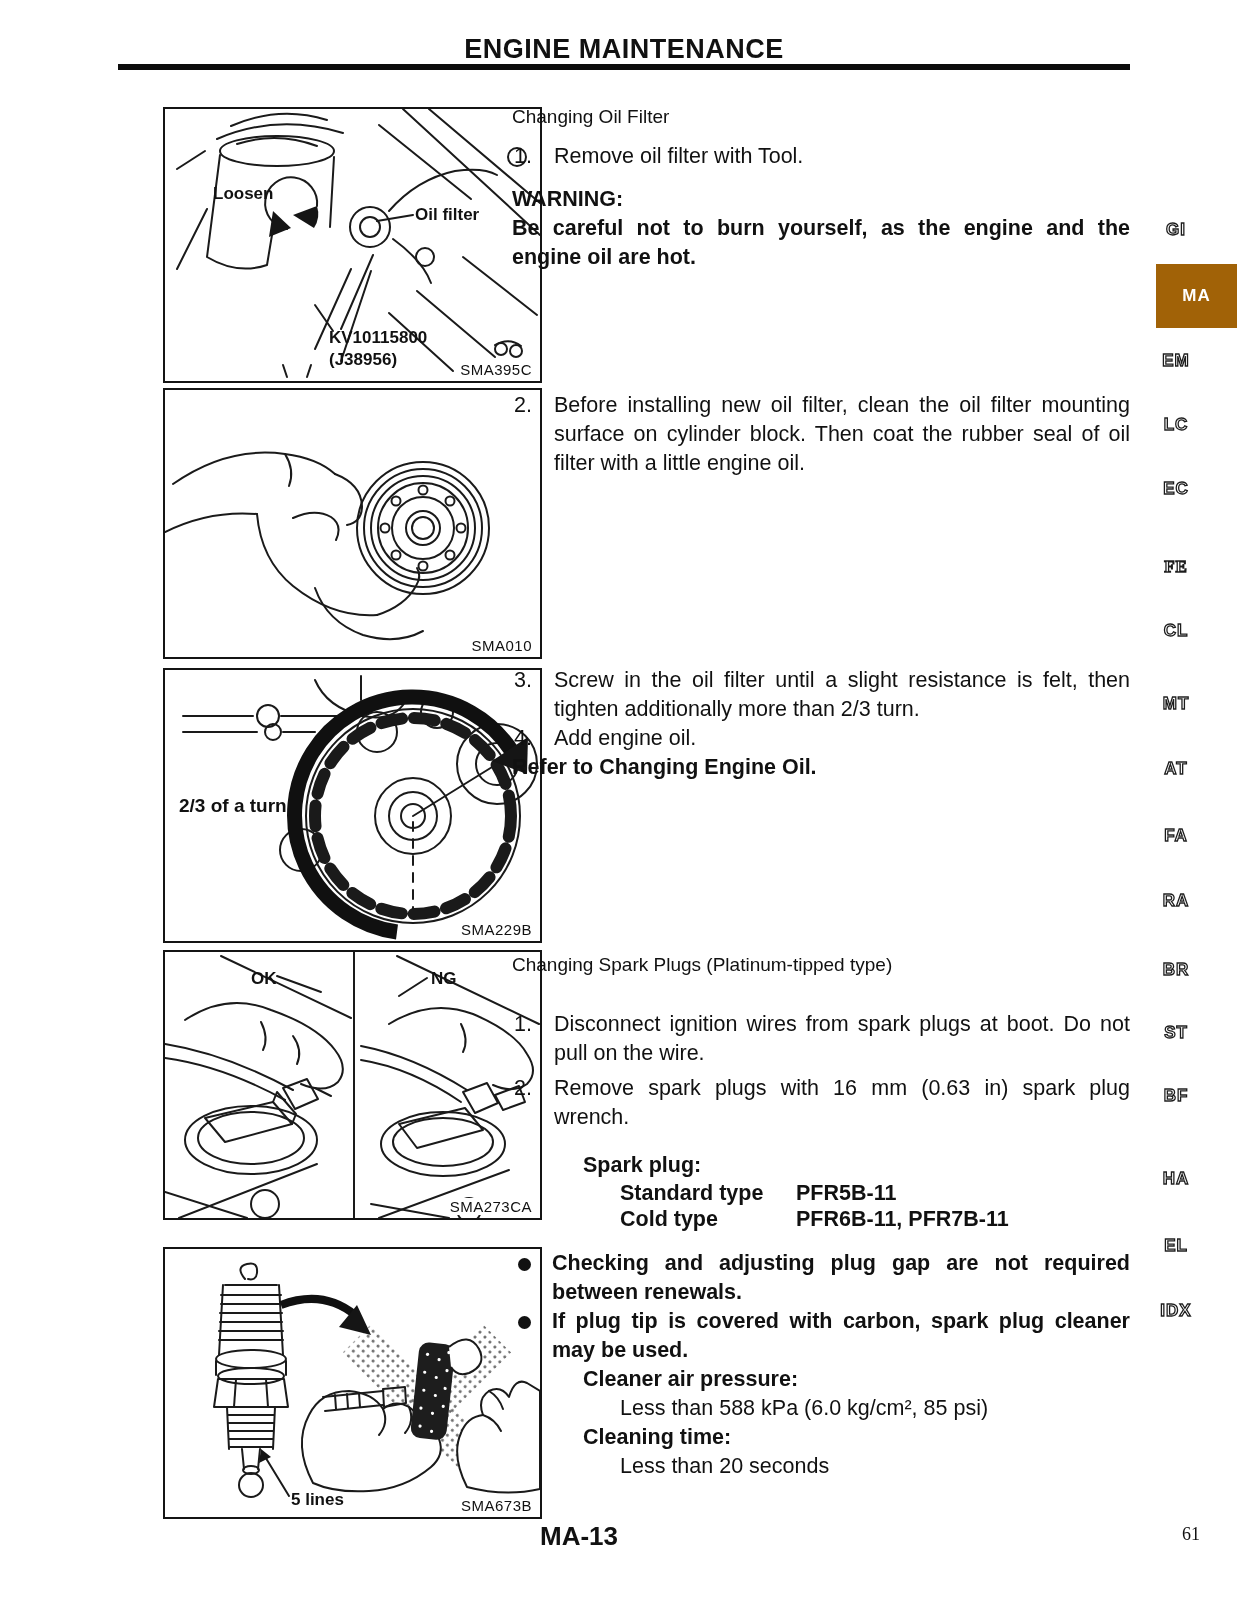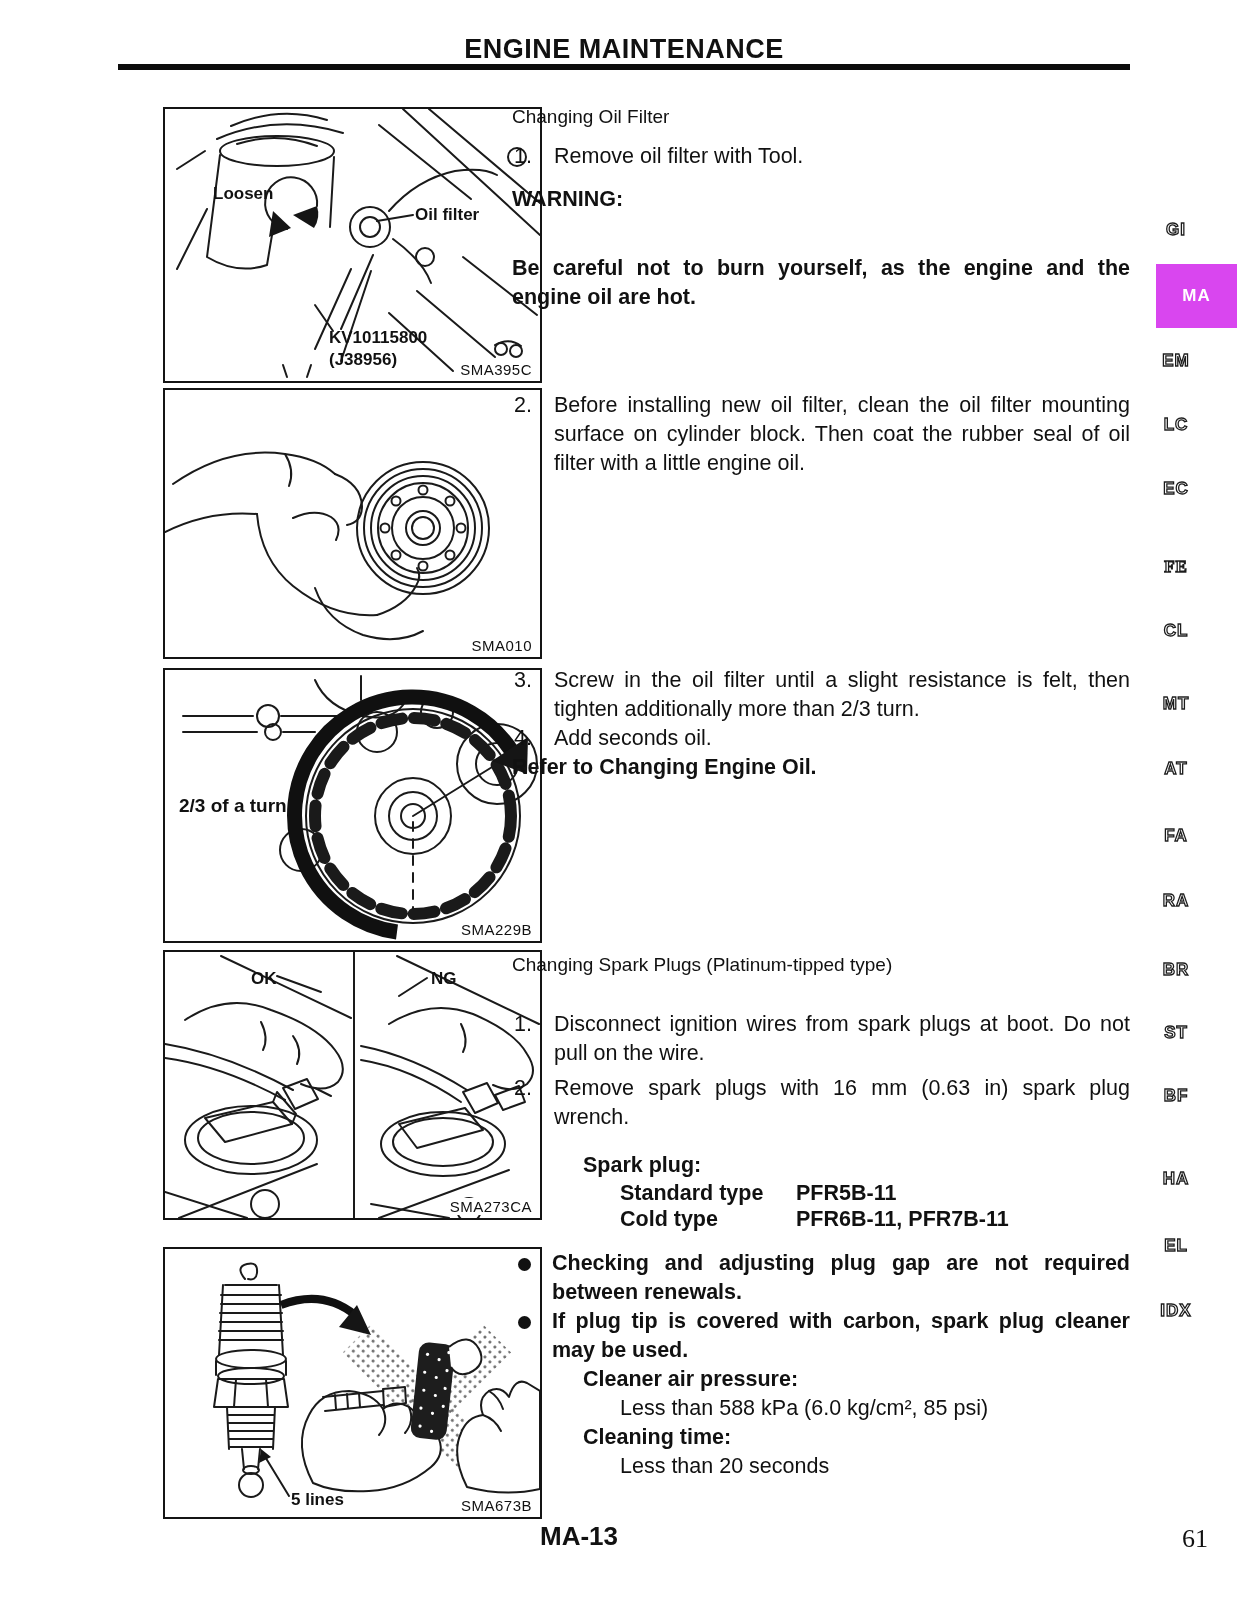--- a/index.html
+++ b/index.html
@@ -29,21 +29,21 @@
 
   
   .rblk{position:absolute;left:512px;width:618px;font-size:21.5px;line-height:29px;}
   #sec-oil{top:100px;} #blk-step2{top:391px;} #blk-step34{top:666px;}
   #sec-spark{top:948px;} #blk-bullets{top:1249px;}
   .h1{font-size:19px;line-height:34px;font-weight:normal;margin:0 0 8px 0;}
   #sec-spark .h1{margin-bottom:28px;}
   .step{position:relative;padding-left:42px;text-align:justify;margin:0;}
   .step .num{position:absolute;left:2px;top:0;} .mb14{margin-bottom:14px;} .mb6{margin-bottom:6px;}
   .bold{font-weight:bold;}
-  .just{text-align:justify;margin-top:40px;}
+  .just{text-align:justify;}
   .spec-title{font-weight:bold;padding-left:71px;margin-top:19px;}
   .spec-row{display:flex;font-weight:bold;line-height:26px;padding-left:108px;}
   .spec-row .sname{flex:none;width:176px;}
   .bullet{position:relative;padding-left:40px;font-weight:bold;text-align:justify;}
   .bullet .dot{position:absolute;left:6px;top:9px;width:13px;height:13px;border-radius:50%;background:#111;}
   .spec2-t{font-weight:bold;padding-left:71px;}
   .spec2-v{font-weight:normal;padding-left:108px;}
 
   
   .tabs{position:absolute;left:1140px;top:0;width:97px;height:1600px;}
@@ -52,25 +52,25 @@
        -webkit-text-stroke:1.3px #1b1b1b;}
   .tab:nth-child(1){top:215px;}  .tab:nth-child(3){top:346px;}
   .tab:nth-child(4){top:410px;}  .tab:nth-child(5){top:474px;}
   .tab:nth-child(6){top:552px;font-family:Liberation Serif, serif;}  .tab:nth-child(7){top:616px;}
   .tab:nth-child(8){top:689px;}  .tab:nth-child(9){top:754px;}
   .tab:nth-child(10){top:821px;} .tab:nth-child(11){top:886px;}
   .tab:nth-child(12){top:955px;} .tab:nth-child(13){top:1018px;}
   .tab:nth-child(14){top:1081px;}.tab:nth-child(15){top:1164px;}
   .tab:nth-child(16){top:1231px;}.tab:nth-child(17){top:1296px;}
   .tab-active{top:264px;left:16px;width:81px;height:64px;line-height:64px;
-              background:#d946ef;color:#fff;-webkit-text-stroke:0;}
+              background:#a16207;color:#fff;-webkit-text-stroke:0;}
 
   
   .foot-code{position:absolute;left:540px;top:1521px;font-size:26px;font-weight:bold;}
-  .foot-page{position:absolute;left:1182px;top:1524px;font-size:26px;
+  .foot-page{position:absolute;left:1182px;top:1524px;font-size:18px;
              font-family:"Liberation Serif",serif;}
 </style>
 </head>
 <body>
 
 <div class="page">
 
   <div class="hdr-title">ENGINE MAINTENANCE</div>
   <div class="hdr-rule"></div>
 
@@ -327,21 +327,21 @@
     </p>
   </div>
 
   <div class="rblk" id="blk-step34">
     <p class="step">
       <span class="num">3.</span>
       <span>Screw in the oil filter until a slight resistance is felt, then tighten additionally more than 2/3 turn.</span>
     </p>
     <p class="step">
       <span class="num">4.</span>
-      <span>Add seconds oil.</span>
+      <span>Add engine oil.</span>
     </p>
     <div class="bold">Refer to Changing Engine Oil.</div>
   </div>
 
   <div class="rblk" id="sec-spark">
     <div class="h1">Changing Spark Plugs (Platinum-tipped type)</div>
     <p class="step mb6">
       <span class="num">1.</span>
       <span>Disconnect ignition wires from spark plugs at boot. Do not pull on the wire.</span>
     </p>

